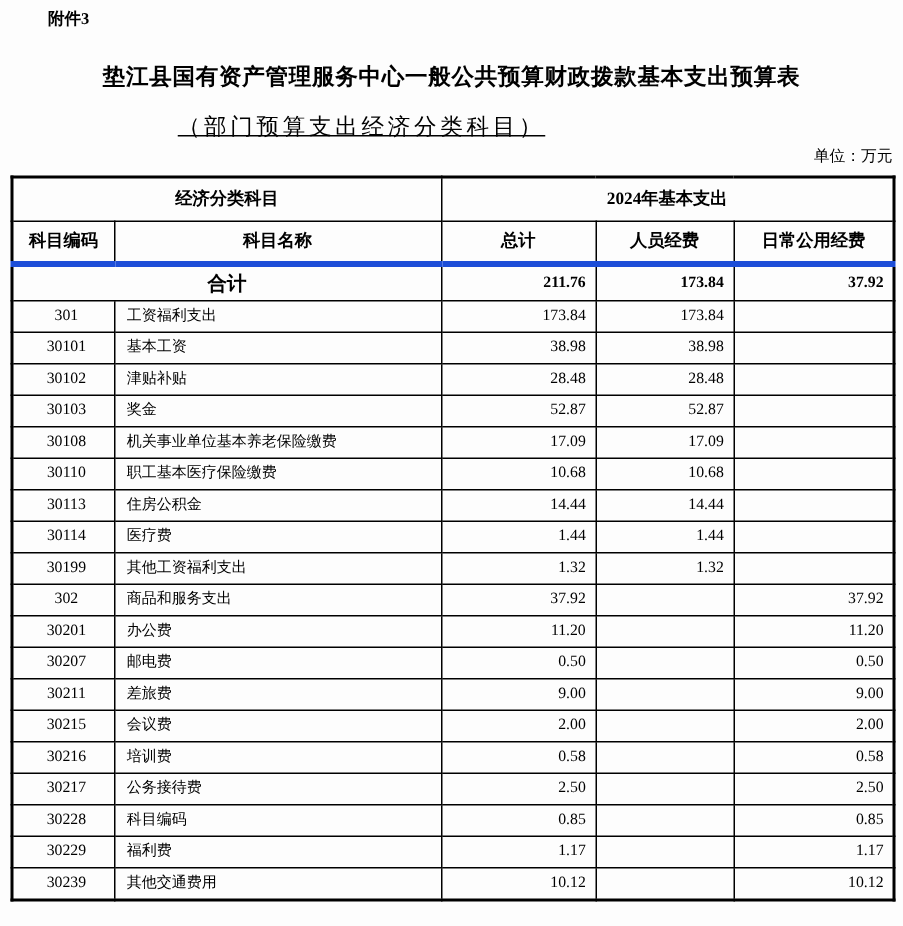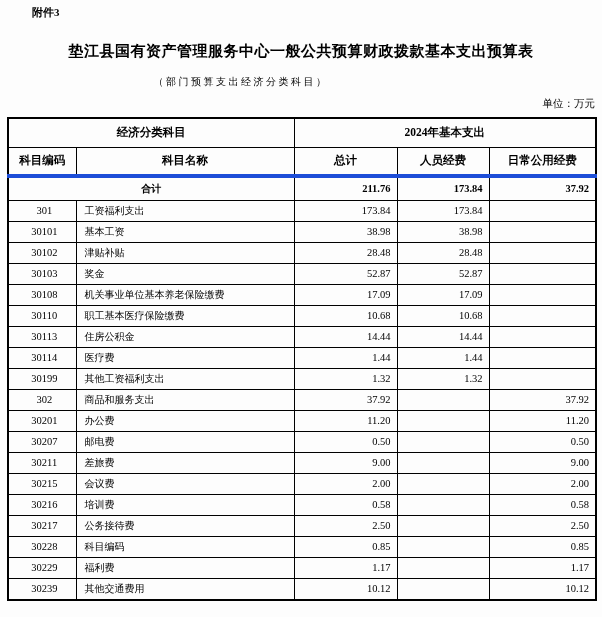--- a/index.html
+++ b/index.html
@@ -20,22 +20,23 @@
   .title {
     position: absolute; top: 42px; left: 0; width: 602px;
     text-align: center;
     font-size: 15px; font-weight: bold;
     letter-spacing: 0.5px;
     margin: 0;
   }
   .subtitle {
     position: absolute; top: 75px; left: 0; width: 482px;
     text-align: center;
-    font-size: 10px;
+    font-size: 15px;
     letter-spacing: 2.5px;
+    text-decoration: underline;
   }
   .unit {
     position: absolute; top: 97px; left: 0; width: 595px;
     text-align: right;
     font-size: 10.5px;
     padding-left: 45px;
   }
 
   table.budget-table {
     position: absolute; top: 117px; left: 7px;
@@ -52,21 +53,21 @@
   }
   .budget-table thead th {
     font-size: 11.5px;
     font-weight: bold;
     text-align: center;
     height: 29px;
   }
   .budget-table thead tr:nth-child(2) th { border-bottom: 4px solid #1d4ed8; }
 
   .budget-table td { height: 20px; font-size: 10.5px; line-height: 20px; }
-  td.cell-merged-name { text-align: center; font-weight: bold; font-size: 10px; }
+  td.cell-merged-name { text-align: center; font-weight: bold; font-size: 13px; }
   td.cell-code { text-align: center; padding-left: 4px; font-size: 10.5px; }
   td.cell-name { text-align: left; padding-left: 8px; font-size: 10px; }
   td.cell-num  { text-align: right; padding-right: 6px; }
   tr.total-row td { height: 22px; line-height: 22px; font-weight: bold; }
 </style>
 </head>
 <body>
 
 <div class="page">
   <div class="attachment">附件3</div>

